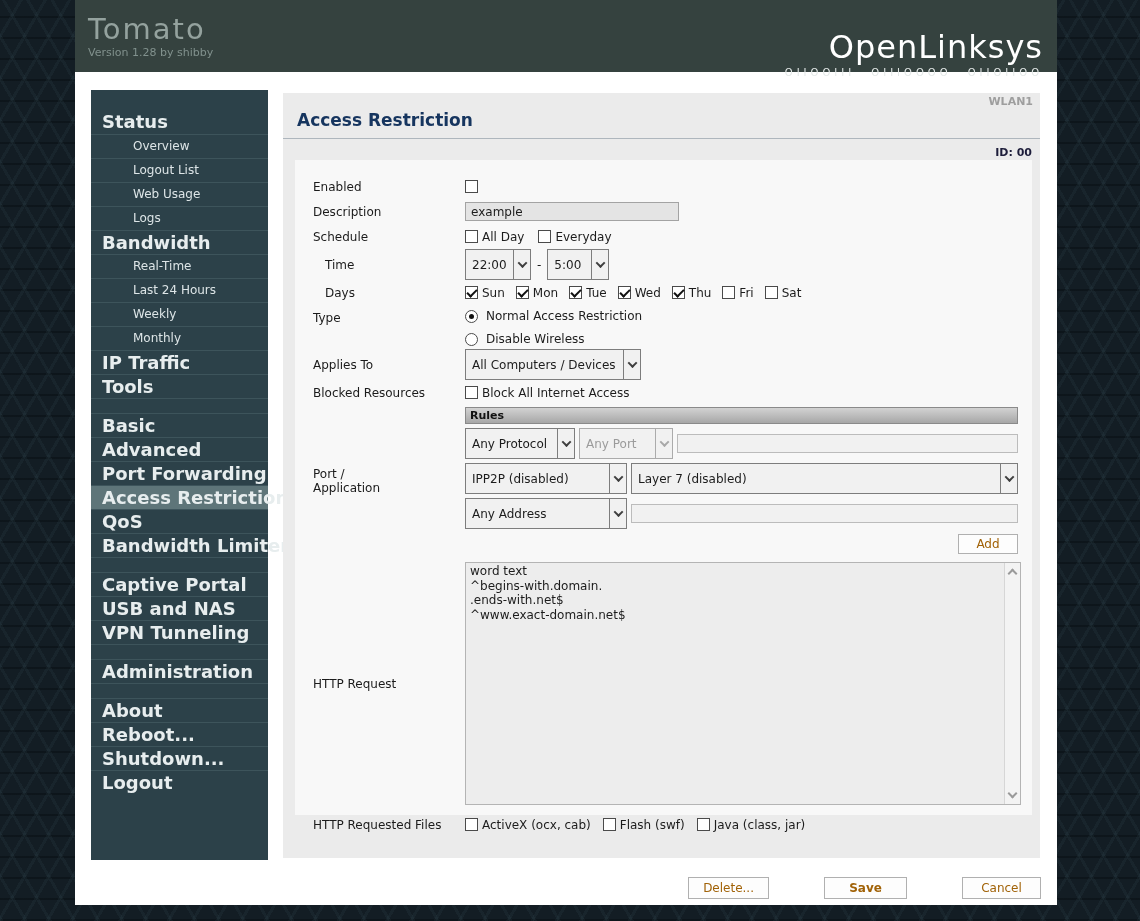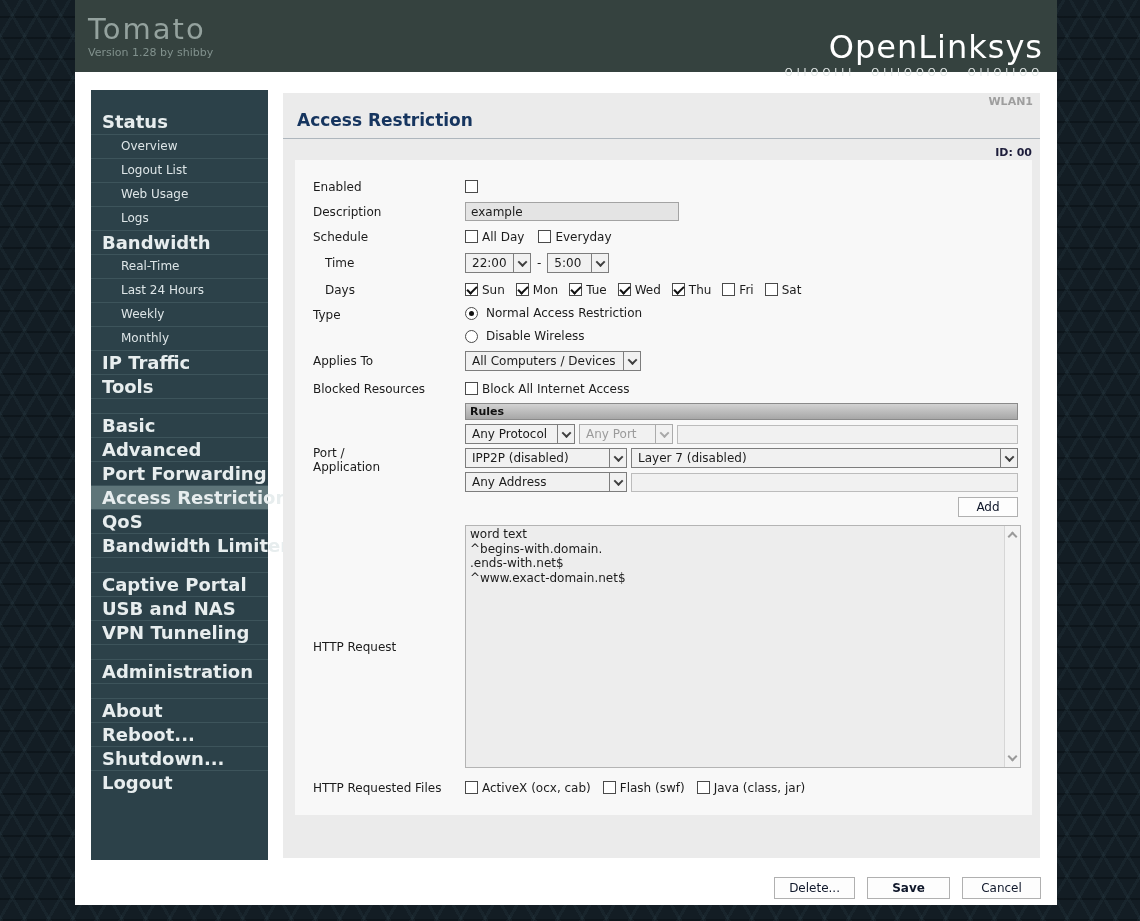--- a/index.html
+++ b/index.html
@@ -22,21 +22,21 @@
   .logo-wrap { text-align:right; }
   .logo-main { font-size:32px; color:#ffffff; font-weight:400; letter-spacing:1px; line-height:34px;margin-top:36px; }
   .logo-bin { font-size:10px; color:#e4e9e8; letter-spacing:4px; word-spacing:9px; margin-top:3px; text-transform:uppercase; }
 
   
   .sidebar { position:absolute; left:16px; top:90px; width:177px; height:770px; background:#2c4149; padding-top:20px; }
   .sidebar ul { list-style:none; }
   .nav-item { height:24px; line-height:23px; border-top:1px solid #3d545b; color:#e7edee; cursor:pointer; white-space:nowrap; }
   .nav-item:first-child { border-top:none; }
   .nav-item.section { font-weight:bold; padding-left:11px; font-size:18px; }
-  .nav-item.sub { padding-left:30px; font-size:12px; color:#dde5e7; }
+  .nav-item.sub { padding-left:42px; font-size:12px; color:#dde5e7; }
   .nav-item.active { background:#5e7579; }
   .nav-gap { height:15px; border-top:1px solid #3d545b; }
 
   
   .content { position:absolute; left:208px; top:93px; width:757px; height:765px; background:#ebebeb; }
   .wlan { position:absolute; top:2px; right:7px; color:#9e9e9e; font-size:11px; font-weight:bold; }
   .page-title { color:#16355f; font-size:17px; font-weight:bold; padding:17px 0 0 14px; }
   .title-rule { border:none; border-top:1px solid #aeb6bd; margin:8px 0 0 0; }
   .form-id { text-align:right; font-size:11px; font-weight:bold; color:#1d1d3a; padding:7px 8px 0 0; }
 
@@ -55,36 +55,36 @@
   .rad.checked::after { content:""; position:absolute; left:3px; top:3px; width:5px; height:5px; border-radius:50%; background:#111; }
   .opt { display:inline-flex; align-items:center; margin-right:14px; }
   .opt .t { margin-left:4px; }
 
   
   .tin { height:19px; background:#e4e4e4; border:1px solid #a3a3a3; font:12px "DejaVu Sans", sans-serif; padding:0 5px; color:#1c1c1c; }
   .tin.desc { width:214px; }
   .tin.rule { background:#f1f1f1; border-color:#bcbcbc; flex:1 1 auto; }
 
   
-  .sel { display:inline-flex; align-items:stretch; height:20px; background:#f1f1f1; border:1px solid #7d7d7d; cursor:pointer; }
+  .sel { display:inline-flex; align-items:stretch; height:31px; background:#f1f1f1; border:1px solid #7d7d7d; cursor:pointer; }
   .sel .val { display:flex; align-items:center; padding:0 6px; flex:1 1 auto; white-space:nowrap; overflow:hidden; }
   .sel .arw { width:17px; border-left:1px solid #7d7d7d; display:flex; align-items:center; justify-content:center; background:#f1f1f1; }
   .chev { width:7px; height:7px; border-right:2px solid #3f3f3f; border-bottom:2px solid #3f3f3f; transform:rotate(45deg) translate(-1px,-1px); }
   .sel.dis { border-color:#ababab; color:#9b9b9b; }
   .sel.dis .arw { border-left-color:#ababab; }
   .sel.dis .chev { border-color:#a8a8a8; }
 
   
   .rules { width:553px; }
   .rules-hd { height:17px; background:linear-gradient(#d2d2d2,#a7a7a7); border:1px solid #8a8a8a; font-weight:bold; font-size:11px; padding:1px 4px; color:#111; }
   .r-row { display:flex; margin-top:4px; align-items:center; }
   .r-row .sel + .sel, .r-row .sel + .tin { margin-left:4px; }
   .r-add { display:flex; justify-content:flex-end; margin-top:5px; }
 
-  .btn { background:#fdfdfd; border:1px solid #b0b0b0; font:12px "DejaVu Sans", sans-serif; color:#0f172a; padding:1px 14px; height:20px; cursor:pointer; }
+  .btn { background:#fdfdfd; border:1px solid #b0b0b0; font:12px "DejaVu Sans", sans-serif; color:#a16207; padding:1px 14px; height:20px; cursor:pointer;margin-left:43px; }
   .btn.add { width:60px; padding:1px 0; }
 
   
   .ta { position:relative; width:556px; height:243px; background:#ededed; border:1px solid #b4b4b4; }
   .ta .txt { position:absolute; inset:1px 17px 1px 4px; white-space:pre-wrap; font-size:12px; line-height:14.5px; overflow:hidden; }
   .ta .sb { position:absolute; top:0; right:0; width:16px; height:100%; background:#f3f3f3; border-left:1px solid #d6d6d6; cursor:pointer; }
   .sb .up, .sb .dn { position:absolute; left:4px; width:7px; height:7px; border-right:2px solid #9a9a9a; border-bottom:2px solid #9a9a9a; }
   .sb .up { top:7px; transform:rotate(-135deg); }
   .sb .dn { bottom:7px; transform:rotate(45deg); }
 

